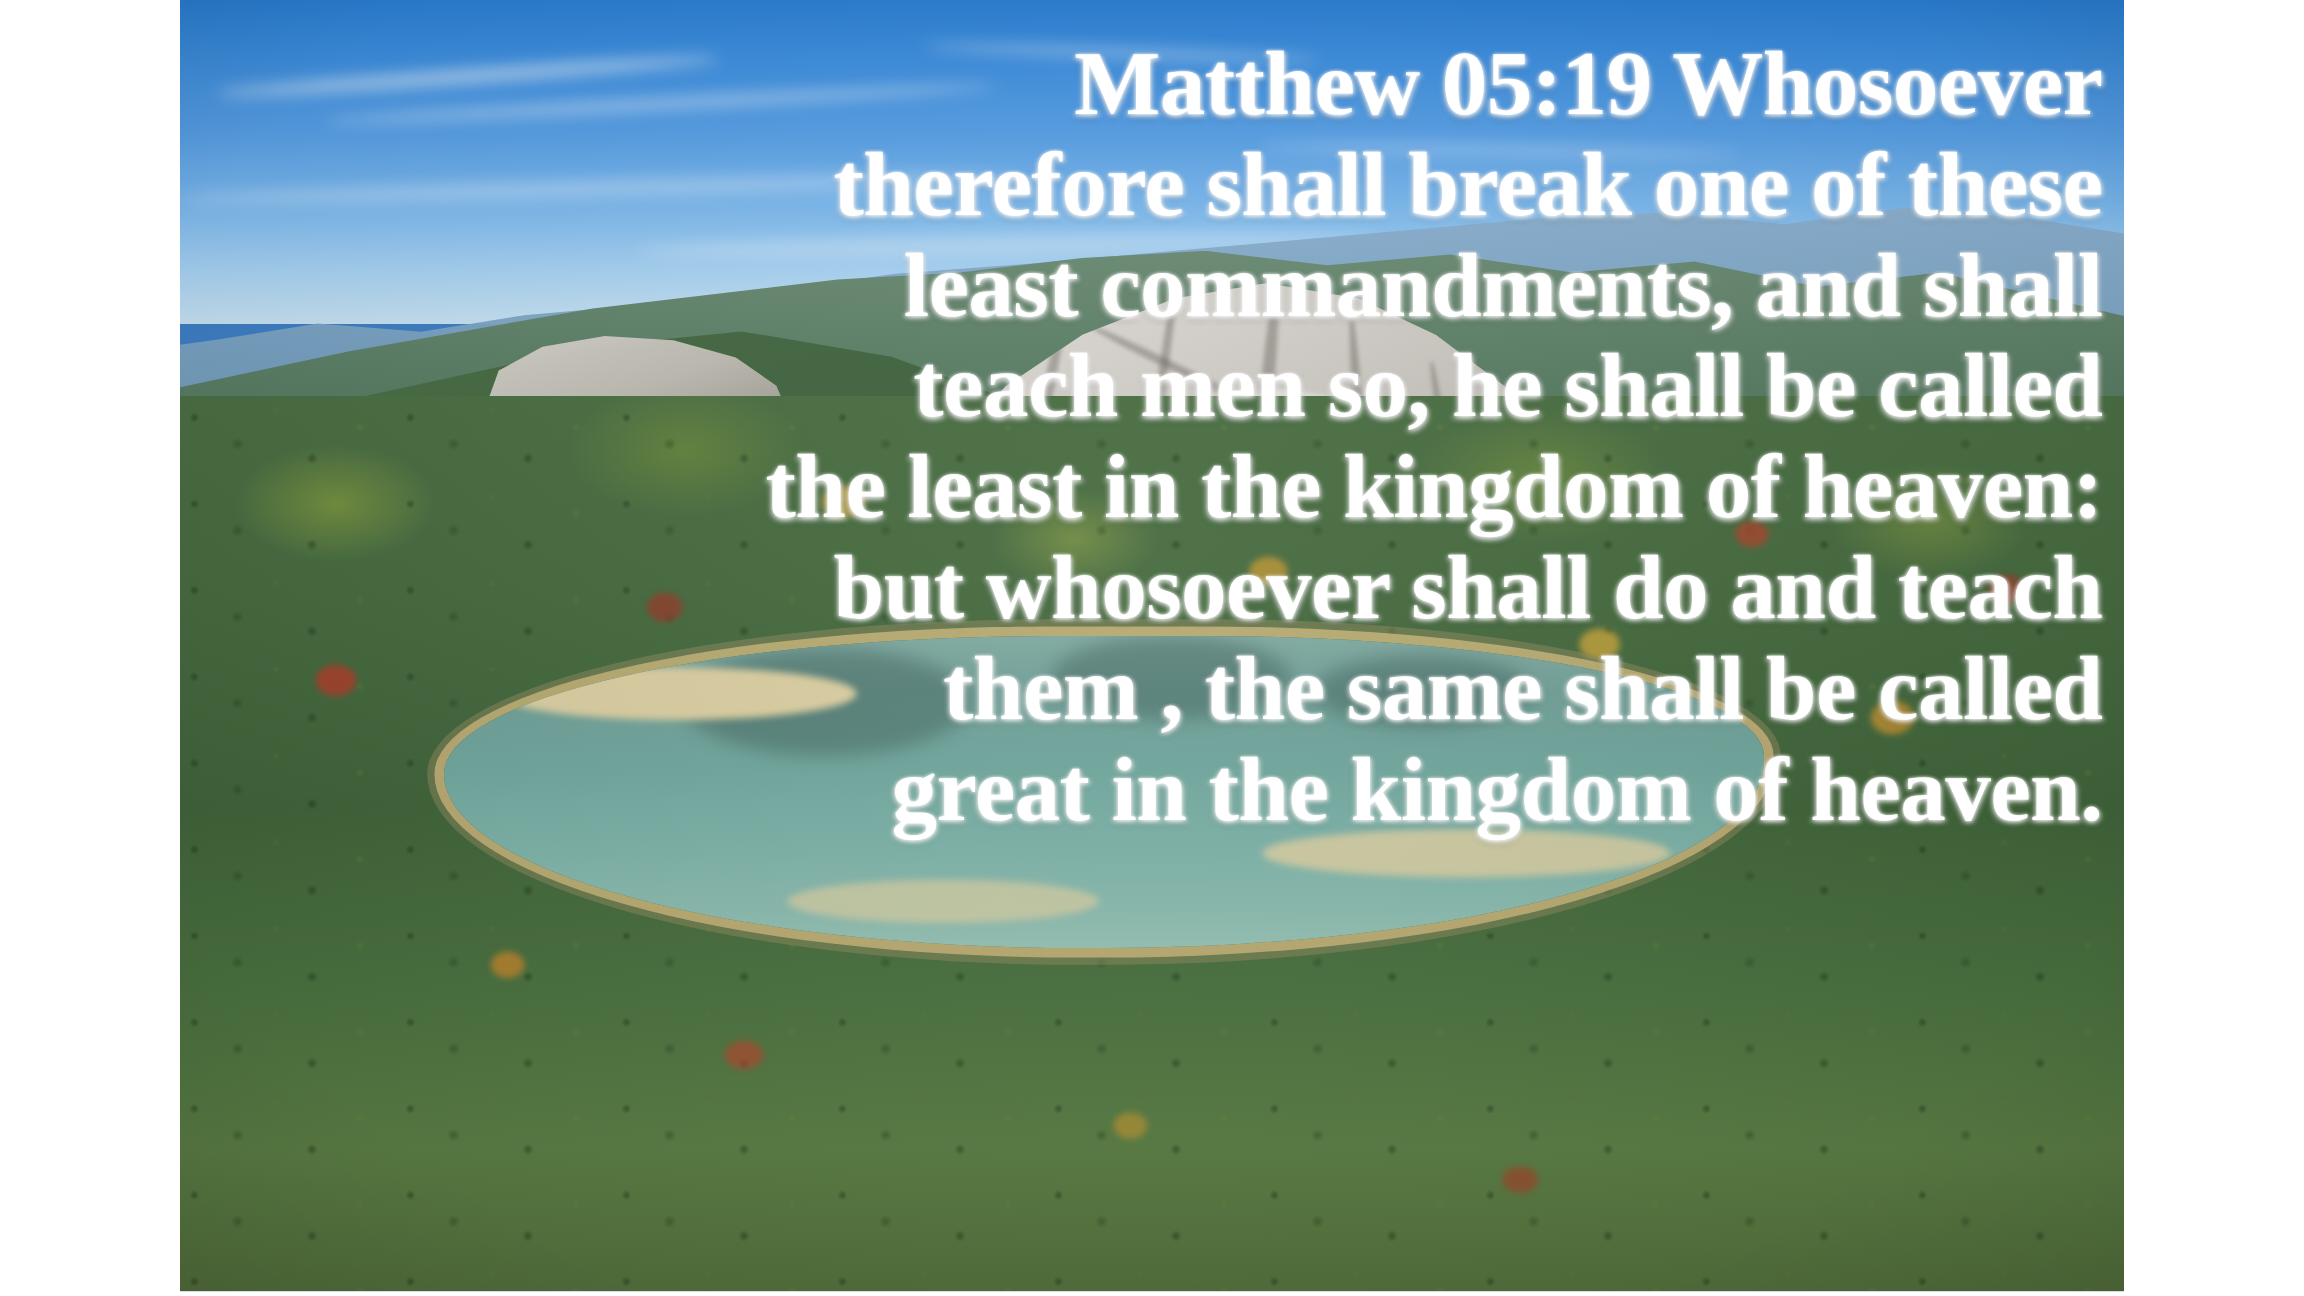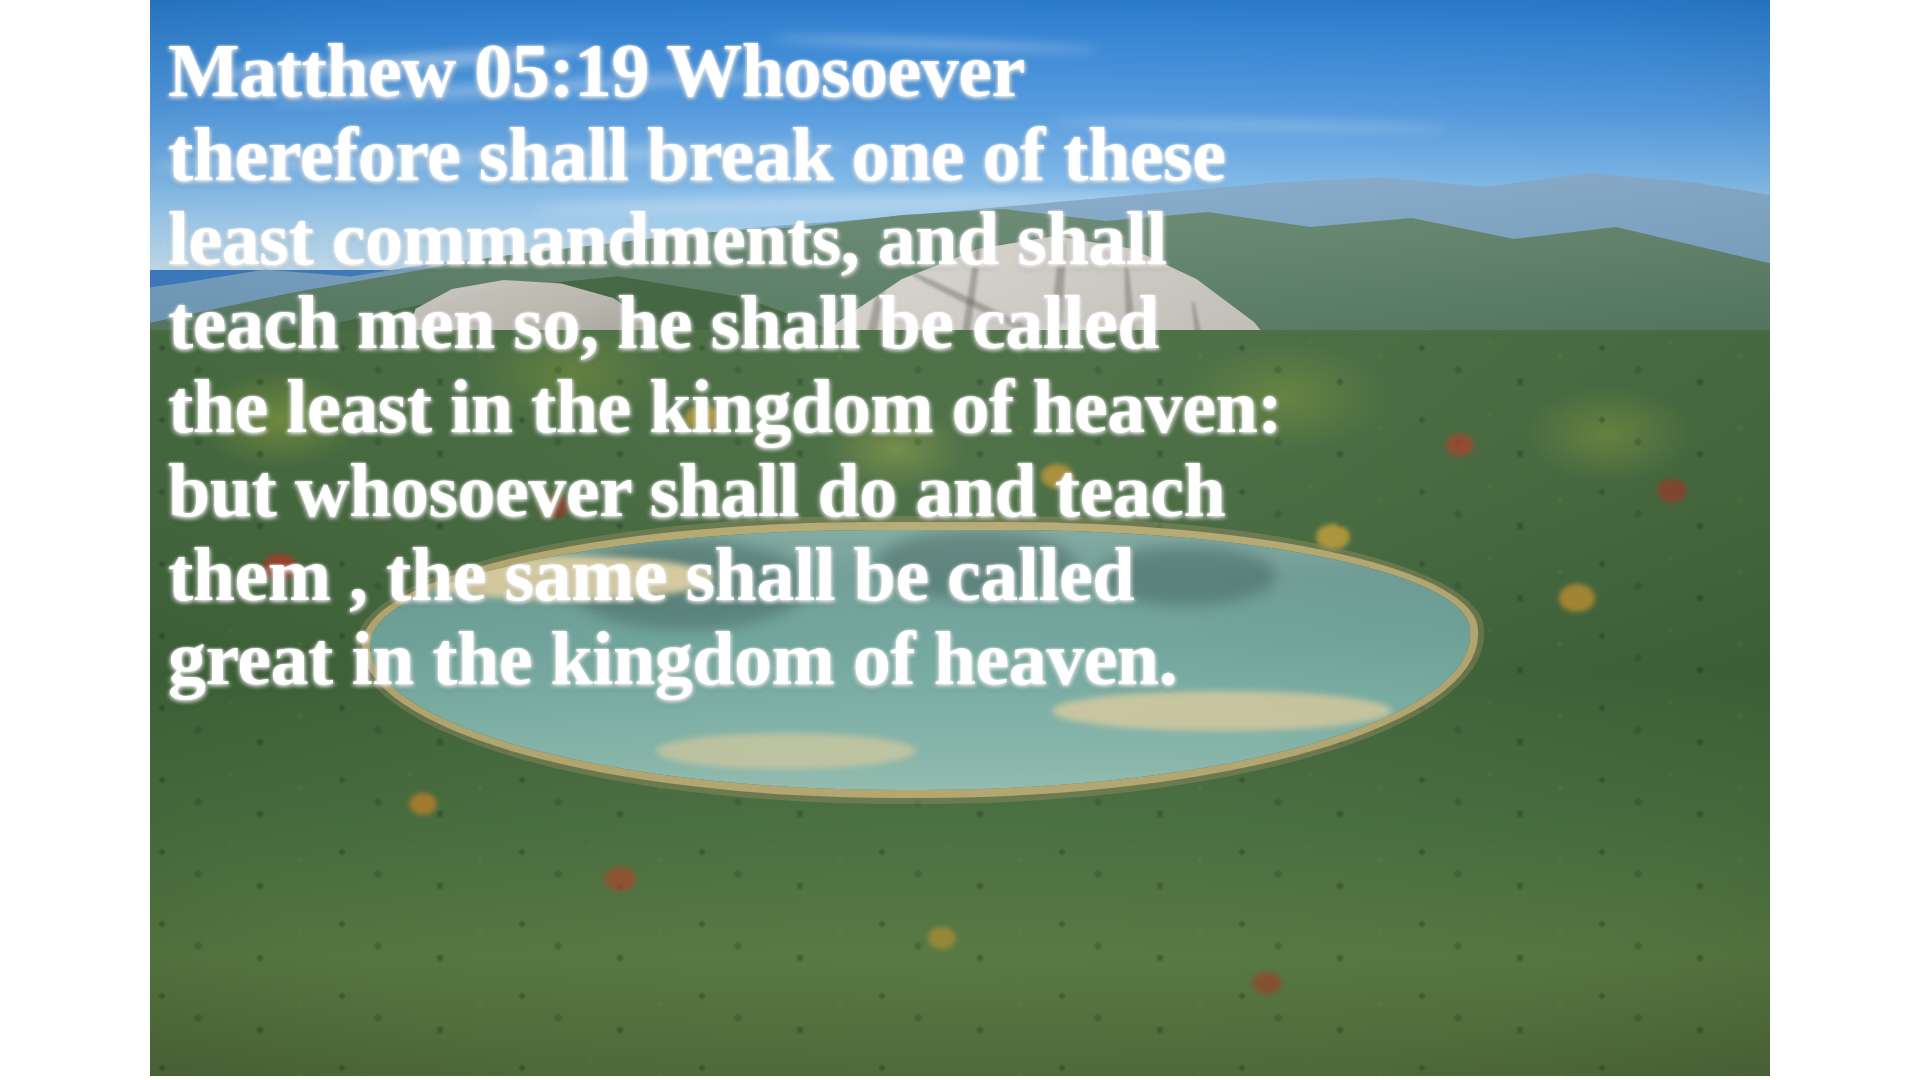--- a/index.html
+++ b/index.html
@@ -200,21 +200,21 @@
     background: radial-gradient(ellipse at 50% 45%, rgba(255,255,255,0.05) 0%, rgba(0,0,0,0.06) 78%, rgba(0,0,0,0.14) 100%);
     pointer-events: none;
   }
 
   
   #verse {
     position: absolute;
     left: 150px;
     top: 28px;
     width: 1620px;
-    text-align: left;
+    text-align: right;
     font-family: "Liberation Serif", serif;
     font-weight: bold;
     font-size: 76px;
     line-height: 84px;
     color: #ffffff;
     letter-spacing: -0.5px;
     text-shadow:
        0 0 3px rgba(255,255,255,0.85),
        2px 2px 4px rgba(255,255,255,0.55),
       -2px 2px 4px rgba(255,255,255,0.45),

